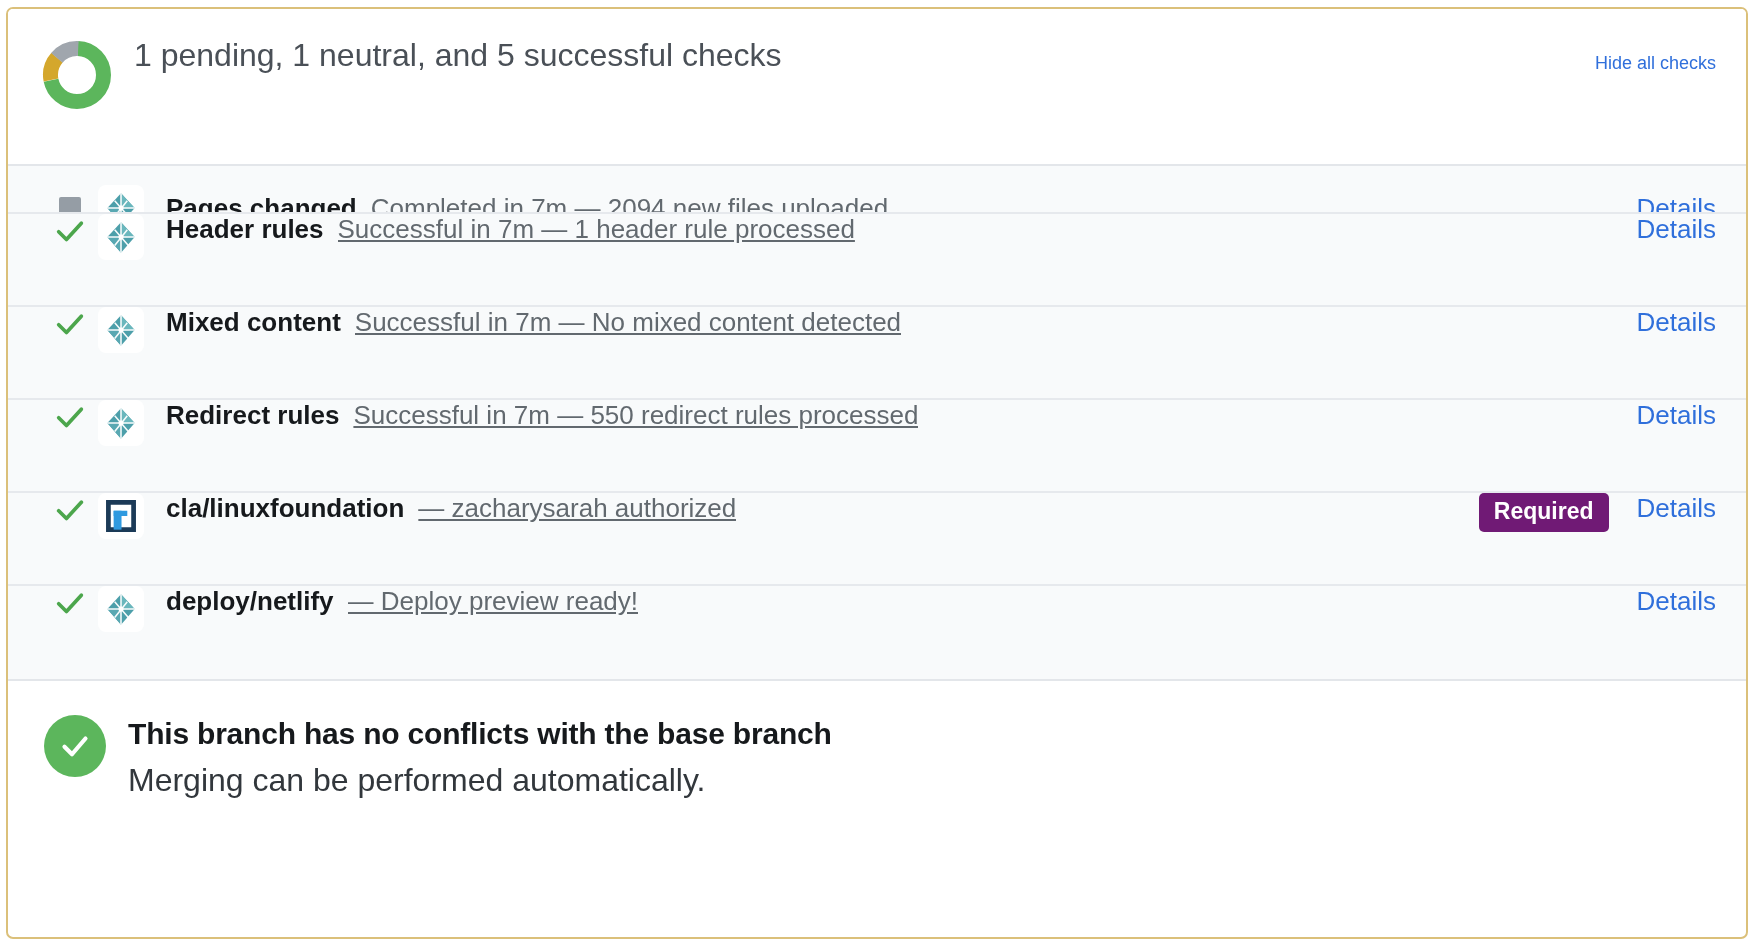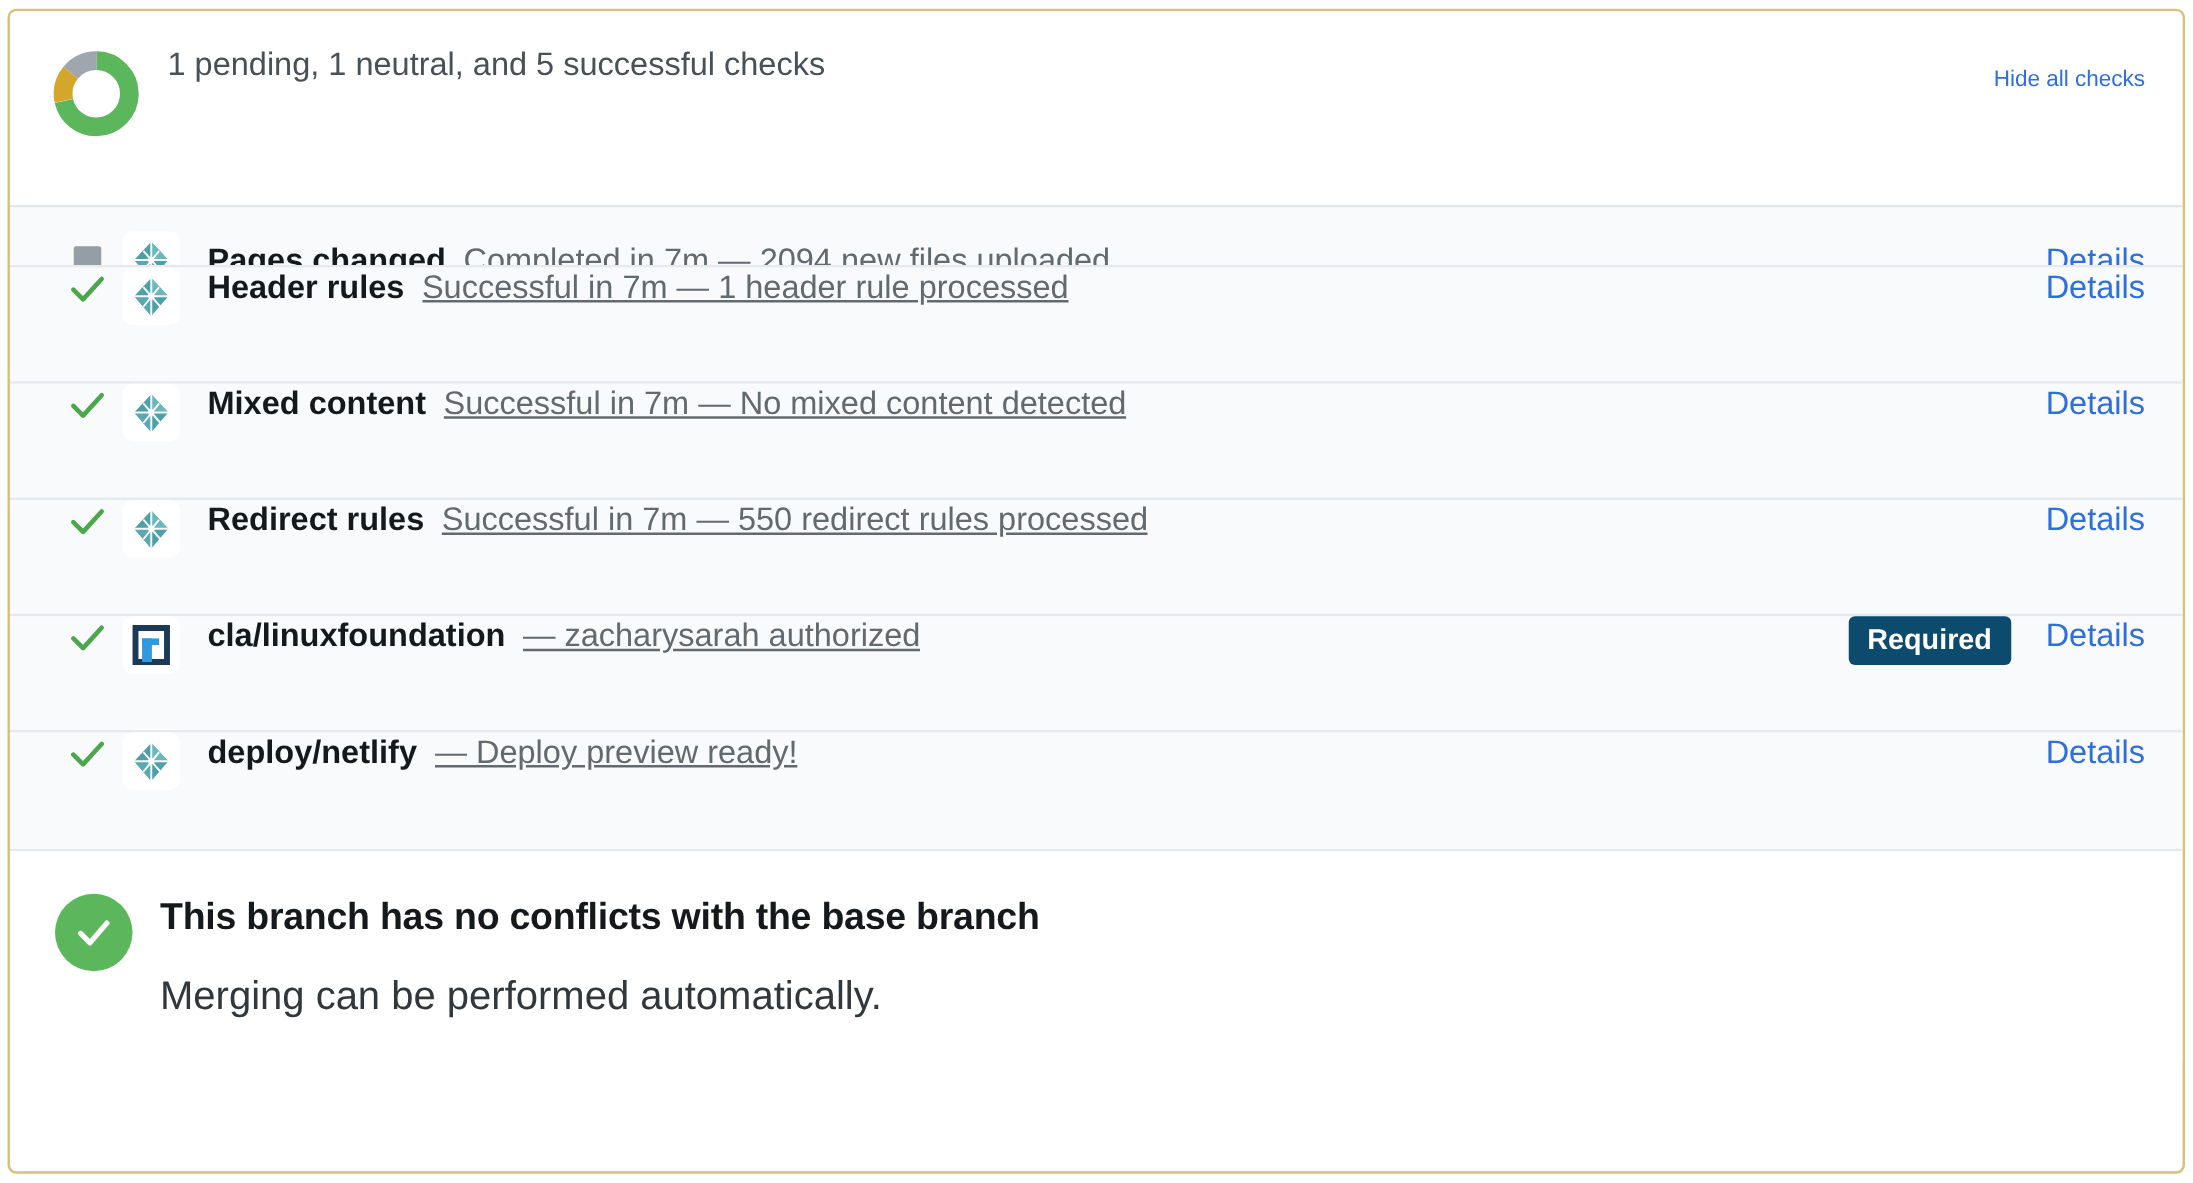--- a/index.html
+++ b/index.html
@@ -50,21 +50,21 @@
   .status-title {
     font-size: 33px;
     font-weight: bold;
     color: #a88928;
     letter-spacing: -0.2px;
     line-height: 1.22;
     margin: 0 0 6px 0;
     white-space: nowrap;
   }
   .status-sub {
-    font-size: 26px;
+    font-size: 32px;
     color: #4a5057;
     line-height: 1.2;
     margin: 0;
     white-space: nowrap;
   }
   .hide-all-link {
     position: absolute;
     right: 30px;
     top: 44px;
     font-size: 18px;
@@ -135,21 +135,21 @@
     font-size: 26px;
     color: #62696f;
     white-space: nowrap;
     overflow: hidden;
     text-overflow: ellipsis;
     text-decoration: underline;
   }
   .row-spacer { flex: 1 1 auto; }
   .required-badge {
     display: inline-block;
-    background: #0c4a6e;
+    background: #701a75;
     color: #ffffff;
     font-size: 23px;
     font-weight: bold;
     padding: 7px 15px 9px 15px;
     border-radius: 5px;
     margin-right: 28px;
     white-space: nowrap;
     line-height: 1;
   }
   .details-link {
@@ -186,21 +186,21 @@
     justify-content: center;
     margin-right: 22px;
     margin-top: 2px;
   }
   .conflict-text { padding-top: 2px; }
   .conflict-title {
     font-size: 30px;
     font-weight: bold;
     color: #16191c;
     line-height: 1.25;
-    margin: 0 0 24px 0;
+    margin: 0 0 8px 0;
     letter-spacing: -0.2px;
     white-space: nowrap;
   }
   .conflict-sub {
     font-size: 32px;
     color: #32373c;
     margin: 0;
     line-height: 1.2;
     white-space: nowrap;
   }

